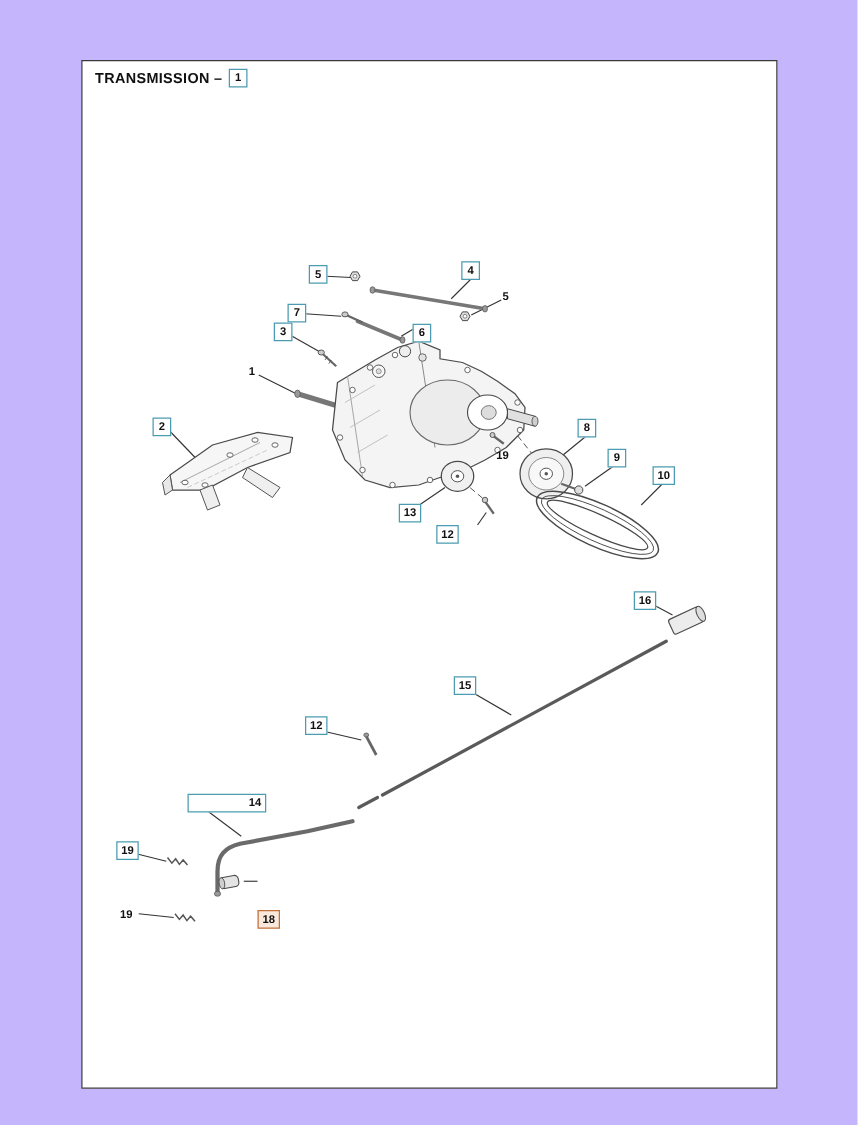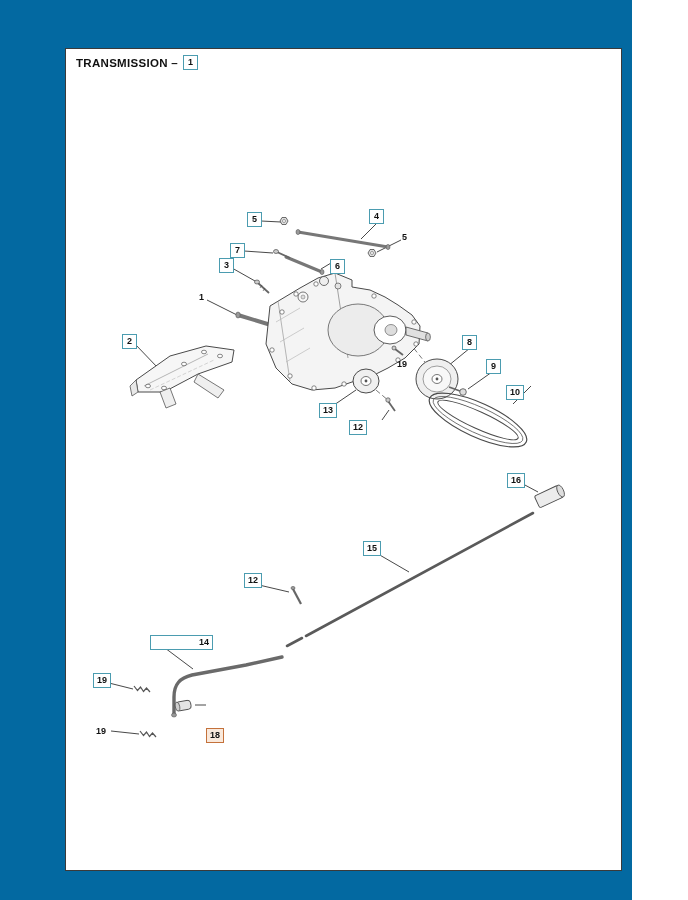--- a/index.html
+++ b/index.html
@@ -1,17 +1,17 @@
 <!DOCTYPE html>
 <html><head>
 <meta charset="utf-8">
 <style>
   html,body { margin:0; padding:0; background:#ffffff; }
   .page {
-    position:relative; width:632px; height:900px; background:#0369a1;
+    position:relative; width:686px; height:900px; background:#c4b5fd;
     font-family:"Liberation Sans", sans-serif; overflow:hidden;
   }
   .frame {
     position:absolute; left:65px; top:48px; width:555px; height:821px;
     border:1px solid #3a3a3a; background:#ffffff;
   }
   .title-row {
     position:absolute; left:76px; top:55px;
     display:flex; align-items:center; gap:5px; z-index:5;
   }
@@ -228,21 +228,21 @@
   <div class="callout boxed" style="left:369px; top:209px;">4</div>
   <div class="callout plain" style="left:402px; top:231px;">5</div>
   <div class="callout boxed" style="left:230px; top:243px;">7</div>
   <div class="callout boxed" style="left:219px; top:258px;">3</div>
   <div class="callout boxed" style="left:330px; top:259px;">6</div>
   <div class="callout plain" style="left:199px; top:291px;">1</div>
   <div class="callout boxed" style="left:122px; top:334px;">2</div>
   <div class="callout boxed" style="left:462px; top:335px;">8</div>
   <div class="callout plain" style="left:397px; top:358px;">19</div>
   <div class="callout boxed" style="left:486px; top:359px;">9</div>
-  <div class="callout boxed" style="left:506px; top:373px;margin-top:12px;">10</div>
+  <div class="callout boxed" style="left:522px; top:373px;">10</div>
   <div class="callout boxed" style="left:319px; top:403px;">13</div>
   <div class="callout boxed" style="left:349px; top:420px;">12</div>
   <div class="callout boxed" style="left:507px; top:473px;">16</div>
   <div class="callout boxed" style="left:363px; top:541px;text-align:right;">15</div>
   <div class="callout boxed" style="left:244px; top:573px;">12</div>
   <div class="callout boxed" style="left:150px; top:635px;padding-left:48px;">14</div>
   <div class="callout boxed" style="left:93px;  top:673px;">19</div>
   <div class="callout boxed highlighted" style="left:206px; top:698px;margin-top:30px;">18</div>
   <div class="callout plain" style="left:96px;  top:725px;">19</div>
 

